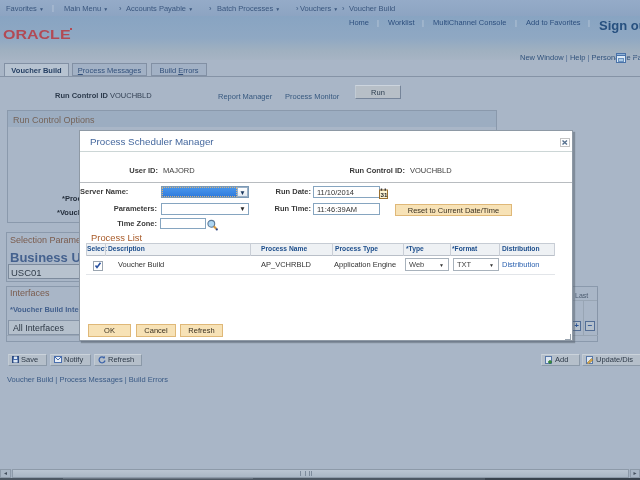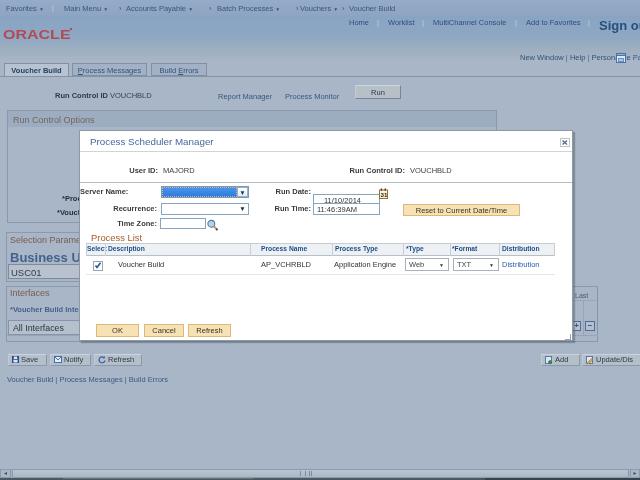--- a/index.html
+++ b/index.html
@@ -7,21 +7,21 @@
 body { font-family:"Liberation Sans", sans-serif; background:#a9b6c7; position:relative; font-size:7.5px; }
 .abs { position:absolute; }
 .crumb { font-size:7.5px; color:#3a567e; top:4px; white-space:nowrap; }
 .toplnk { font-size:7.5px; color:#2d4f7e; top:18px; white-space:nowrap; }
 .sep { color:#c3cfdd; }
 .lbl { font-size:7.5px; font-weight:bold; color:#3a3a3a; white-space:nowrap; }
 .val { font-size:7.5px; color:#3c3c3c; white-space:nowrap; }
 .gh { font-size:6.7px; font-weight:bold; color:#1d4e8c; top:114px; white-space:nowrap; }
 .gl { width:1px; height:13px; background:#c9ced6; top:112px; }
 .inp { border:1px solid #86a5c0; background:#fff; font-size:7.5px; color:#333; }
-.tanbtn { background:#f7e2b6; border:1px solid #dfb878; font-size:7.5px; color:#3a3020; text-align:center;margin-left:8px; }
+.tanbtn { background:#f7e2b6; border:1px solid #dfb878; font-size:7.5px; color:#3a3020; text-align:center; }
 .pgbtn { background:#b5bfca; border:1px solid #8b99a8; border-top-color:#cbd3db; border-left-color:#c2cbd4; font-size:7.5px; color:#2e3a48; white-space:nowrap; }
 </style>
 </head>
 <body>
 
 <div class="abs" style="left:0;top:0;width:640px;height:16px;background:linear-gradient(#95abc8,#8da4c2);"></div>
 <div class="abs crumb" style="left:6px;">Favorites <span style="font-size:5px;">▼</span></div>
 <div class="abs crumb sep" style="left:52px;top:3px;">|</div>
 <div class="abs crumb" style="left:64px;">Main Menu <span style="font-size:5px;">▼</span></div>
 <div class="abs crumb" style="left:119px;">›</div>
@@ -142,31 +142,31 @@
   <div class="abs lbl" style="left:200px;top:35px;width:125px;text-align:right;">Run Control ID:</div>
   <div class="abs val" style="left:330px;top:35px;">VOUCHBLD</div>
   <div class="abs" style="left:0;top:51px;width:492px;height:1px;background:#b8bcc0;"></div>
 
   <div class="abs lbl" style="left:0;top:56px;width:77px;text-align:left;">Server Name:</div>
   <div class="abs" style="left:81px;top:55px;width:88px;height:12px;border:1px solid #7b99b5;background:#fff;">
     <div class="abs" style="left:0;top:0;width:75px;height:10px;background:linear-gradient(#4a97ec,#2e7adc);outline:1px dotted #d8b47c;outline-offset:-1px;"></div>
     <div class="abs" style="left:75px;top:0;width:11px;height:10px;background:linear-gradient(#ffffff,#e2eaf2);border:1px solid #9ab0c6;color:#17365e;font-size:6.5px;line-height:9px;text-align:center;">▼</div>
   </div>
   <div class="abs lbl" style="left:180px;top:56px;width:51px;text-align:right;">Run Date:</div>
-  <div class="abs inp" style="left:233px;top:55px;width:67px;height:12px;line-height:11px;padding-left:10px;margin-top:8px;">11/10/2014</div>
+  <div class="abs inp" style="left:233px;top:55px;width:67px;height:12px;line-height:11px;padding-left:3px;">11/10/2014</div>
   <div class="abs" style="left:299px;top:57px;width:9px;height:11px;">
     <svg width="9" height="11">
         <rect x="0.5" y="2" width="8" height="8.5" fill="#fdf4d4" stroke="#9a7030"></rect>
         <rect x="1.8" y="0.5" width="1.4" height="2.2" fill="#3a3a3a"></rect>
         <rect x="5.6" y="0.5" width="1.4" height="2.2" fill="#3a3a3a"></rect>
         <text x="1.6" y="9.2" font-size="6.2" font-weight="bold" fill="#1a1a1a" font-family="Liberation Sans">31</text>
       </svg>
   </div>
 
-  <div class="abs lbl" style="left:0;top:73px;width:77px;text-align:right;">Recurrence:</div>
+  <div class="abs lbl" style="left:0;top:73px;width:77px;text-align:right;">Parameters:</div>
   <div class="abs" style="left:81px;top:72px;width:88px;height:12px;border:1px solid #86a5c0;background:#fff;">
     <div class="abs" style="left:75px;top:1px;width:11px;height:8px;color:#2a2a2a;font-size:6.5px;line-height:8px;text-align:center;">▼</div>
   </div>
   <div class="abs lbl" style="left:180px;top:73px;width:51px;text-align:right;">Run Time:</div>
   <div class="abs inp" style="left:233px;top:72px;width:67px;height:12px;line-height:11px;padding-left:3px;">11:46:39AM</div>
   <div class="abs tanbtn" style="left:315px;top:73px;width:117px;height:12px;line-height:11px;">Reset to Current Date/Time</div>
 
   <div class="abs lbl" style="left:0;top:88px;width:77px;text-align:right;">Time Zone:</div>
   <div class="abs inp" style="left:80px;top:87px;width:46px;height:11px;"></div>
   <div class="abs" style="left:127px;top:88px;width:11px;height:12px;">

